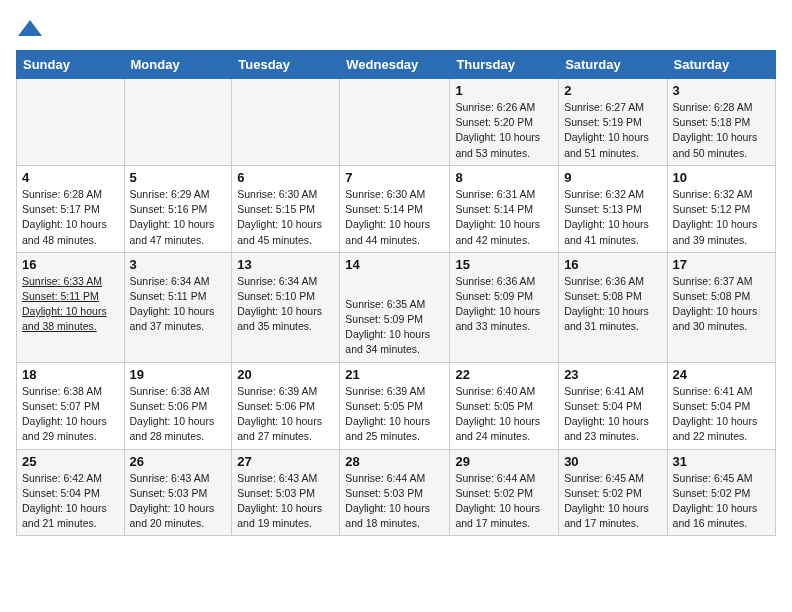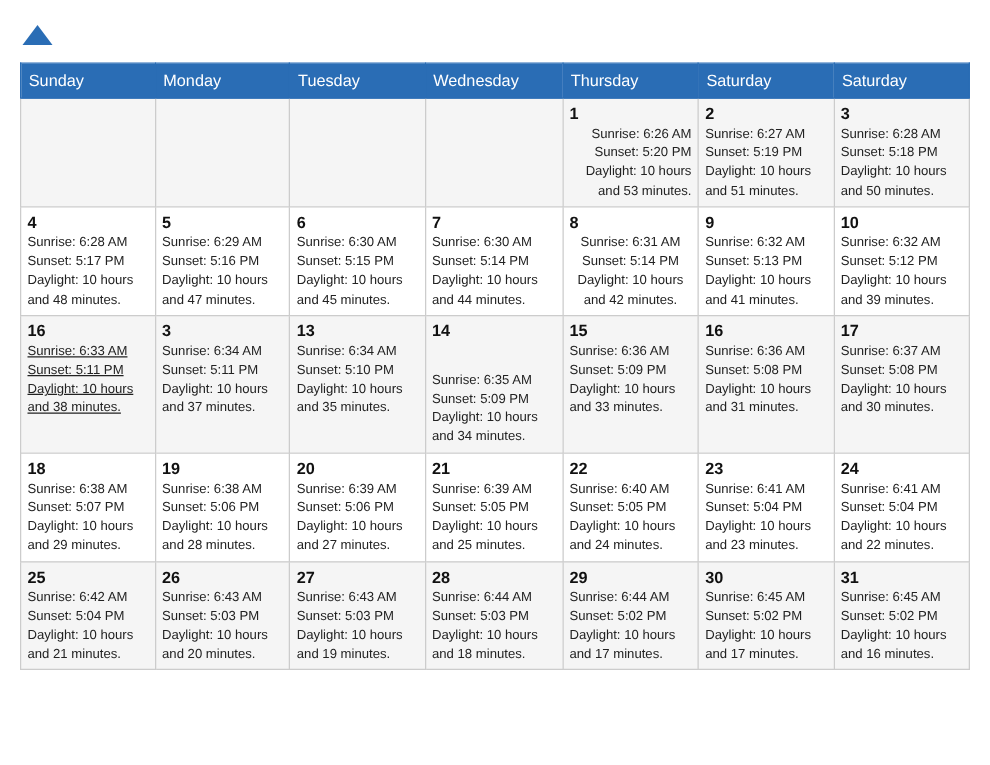--- a/index.html
+++ b/index.html
@@ -52,21 +52,21 @@
       width: 100%;
       border-collapse: collapse;
       font-size: 11px;
     }
     thead tr th {
       background-color: #2a6db5;
       color: #fff;
       text-align: left;
       padding: 6px 6px;
       font-size: 13px;
-      font-weight: normal;
+      font-weight: bold;
       border: 1px solid #2a6db5;
     }
     tbody tr td {
       border: 1px solid #ccc;
       vertical-align: top;
       padding: 4px 5px;
       min-height: 80px;
       height: 80px;
       width: 113px;
       background: #fff;
@@ -125,21 +125,21 @@
       </tr>
   </thead>
   <tbody id="calendar-body">
   <tr>
         <td class="empty-cell"></td>
         <td class="empty-cell"></td>
         <td class="empty-cell"></td>
         <td class="empty-cell"></td>
         <td>
           <div class="day-number">1</div>
-          <div class="day-info" style="white-space: pre-line; text-align: right;">Sunrise: 6:26 AM
+          <div class="day-info" style="white-space: pre-line;">Sunrise: 6:26 AM
 Sunset: 5:20 PM
 Daylight: 10 hours
 and 53 minutes.</div>
         </td>
         <td>
           <div class="day-number">2</div>
           <div class="day-info" style="white-space: pre-line;">Sunrise: 6:27 AM
 Sunset: 5:19 PM
 Daylight: 10 hours
 and 51 minutes.</div>
@@ -176,21 +176,21 @@
         </td>
         <td>
           <div class="day-number">7</div>
           <div class="day-info" style="white-space: pre-line;">Sunrise: 6:30 AM
 Sunset: 5:14 PM
 Daylight: 10 hours
 and 44 minutes.</div>
         </td>
         <td>
           <div class="day-number">8</div>
-          <div class="day-info" style="white-space: pre-line; text-align: center;">Sunrise: 6:31 AM
+          <div class="day-info" style="white-space: pre-line;">Sunrise: 6:31 AM
 Sunset: 5:14 PM
 Daylight: 10 hours
 and 42 minutes.</div>
         </td>
         <td>
           <div class="day-number">9</div>
           <div class="day-info" style="white-space: pre-line;">Sunrise: 6:32 AM
 Sunset: 5:13 PM
 Daylight: 10 hours
 and 41 minutes.</div>

